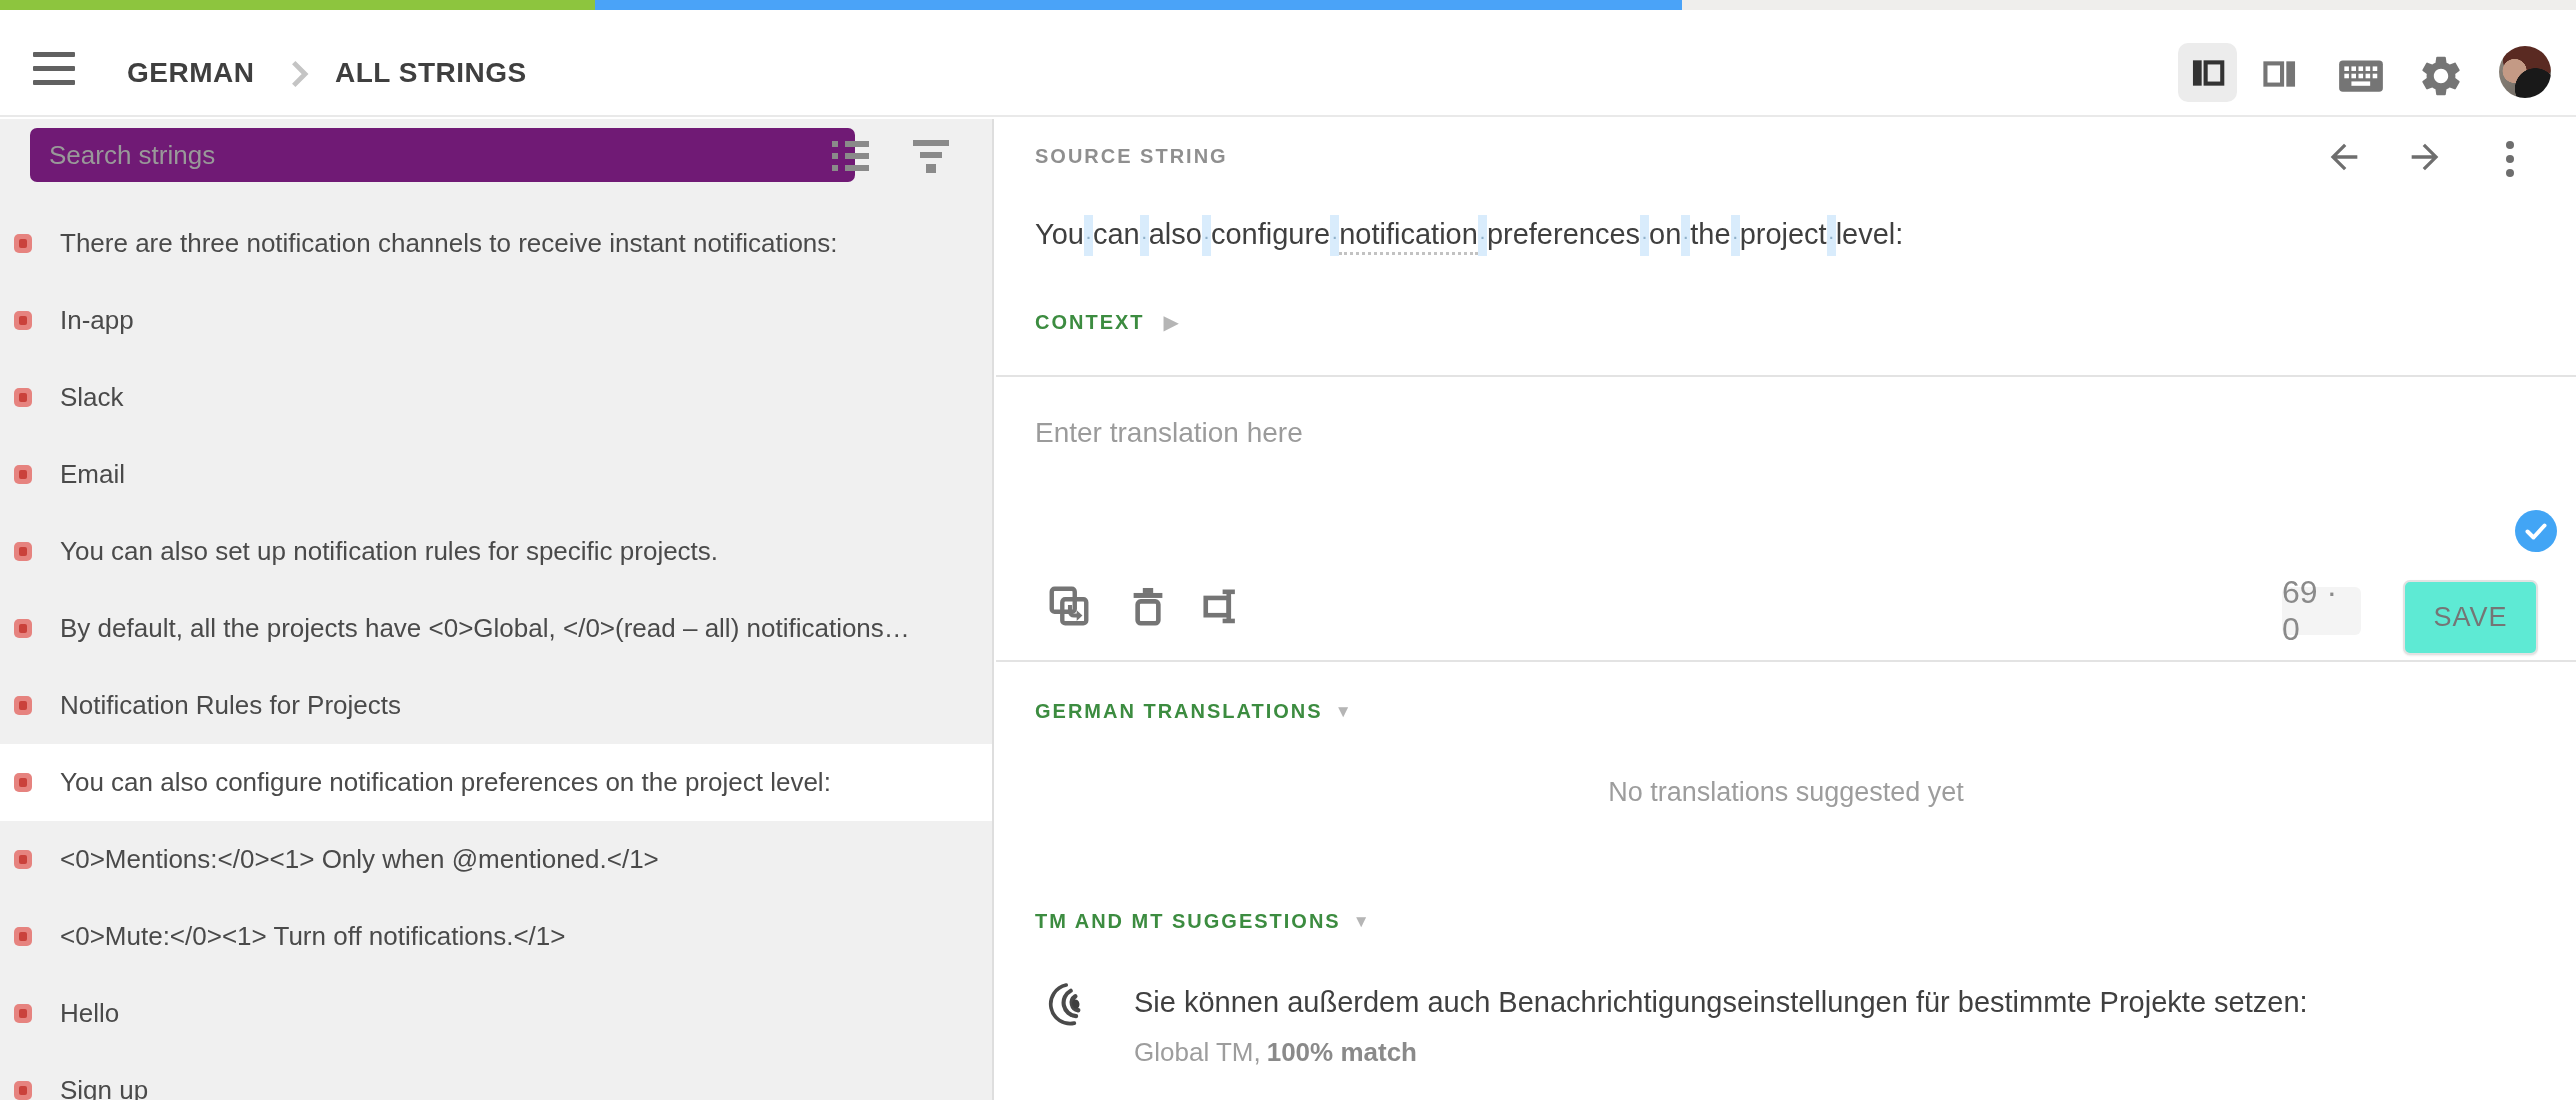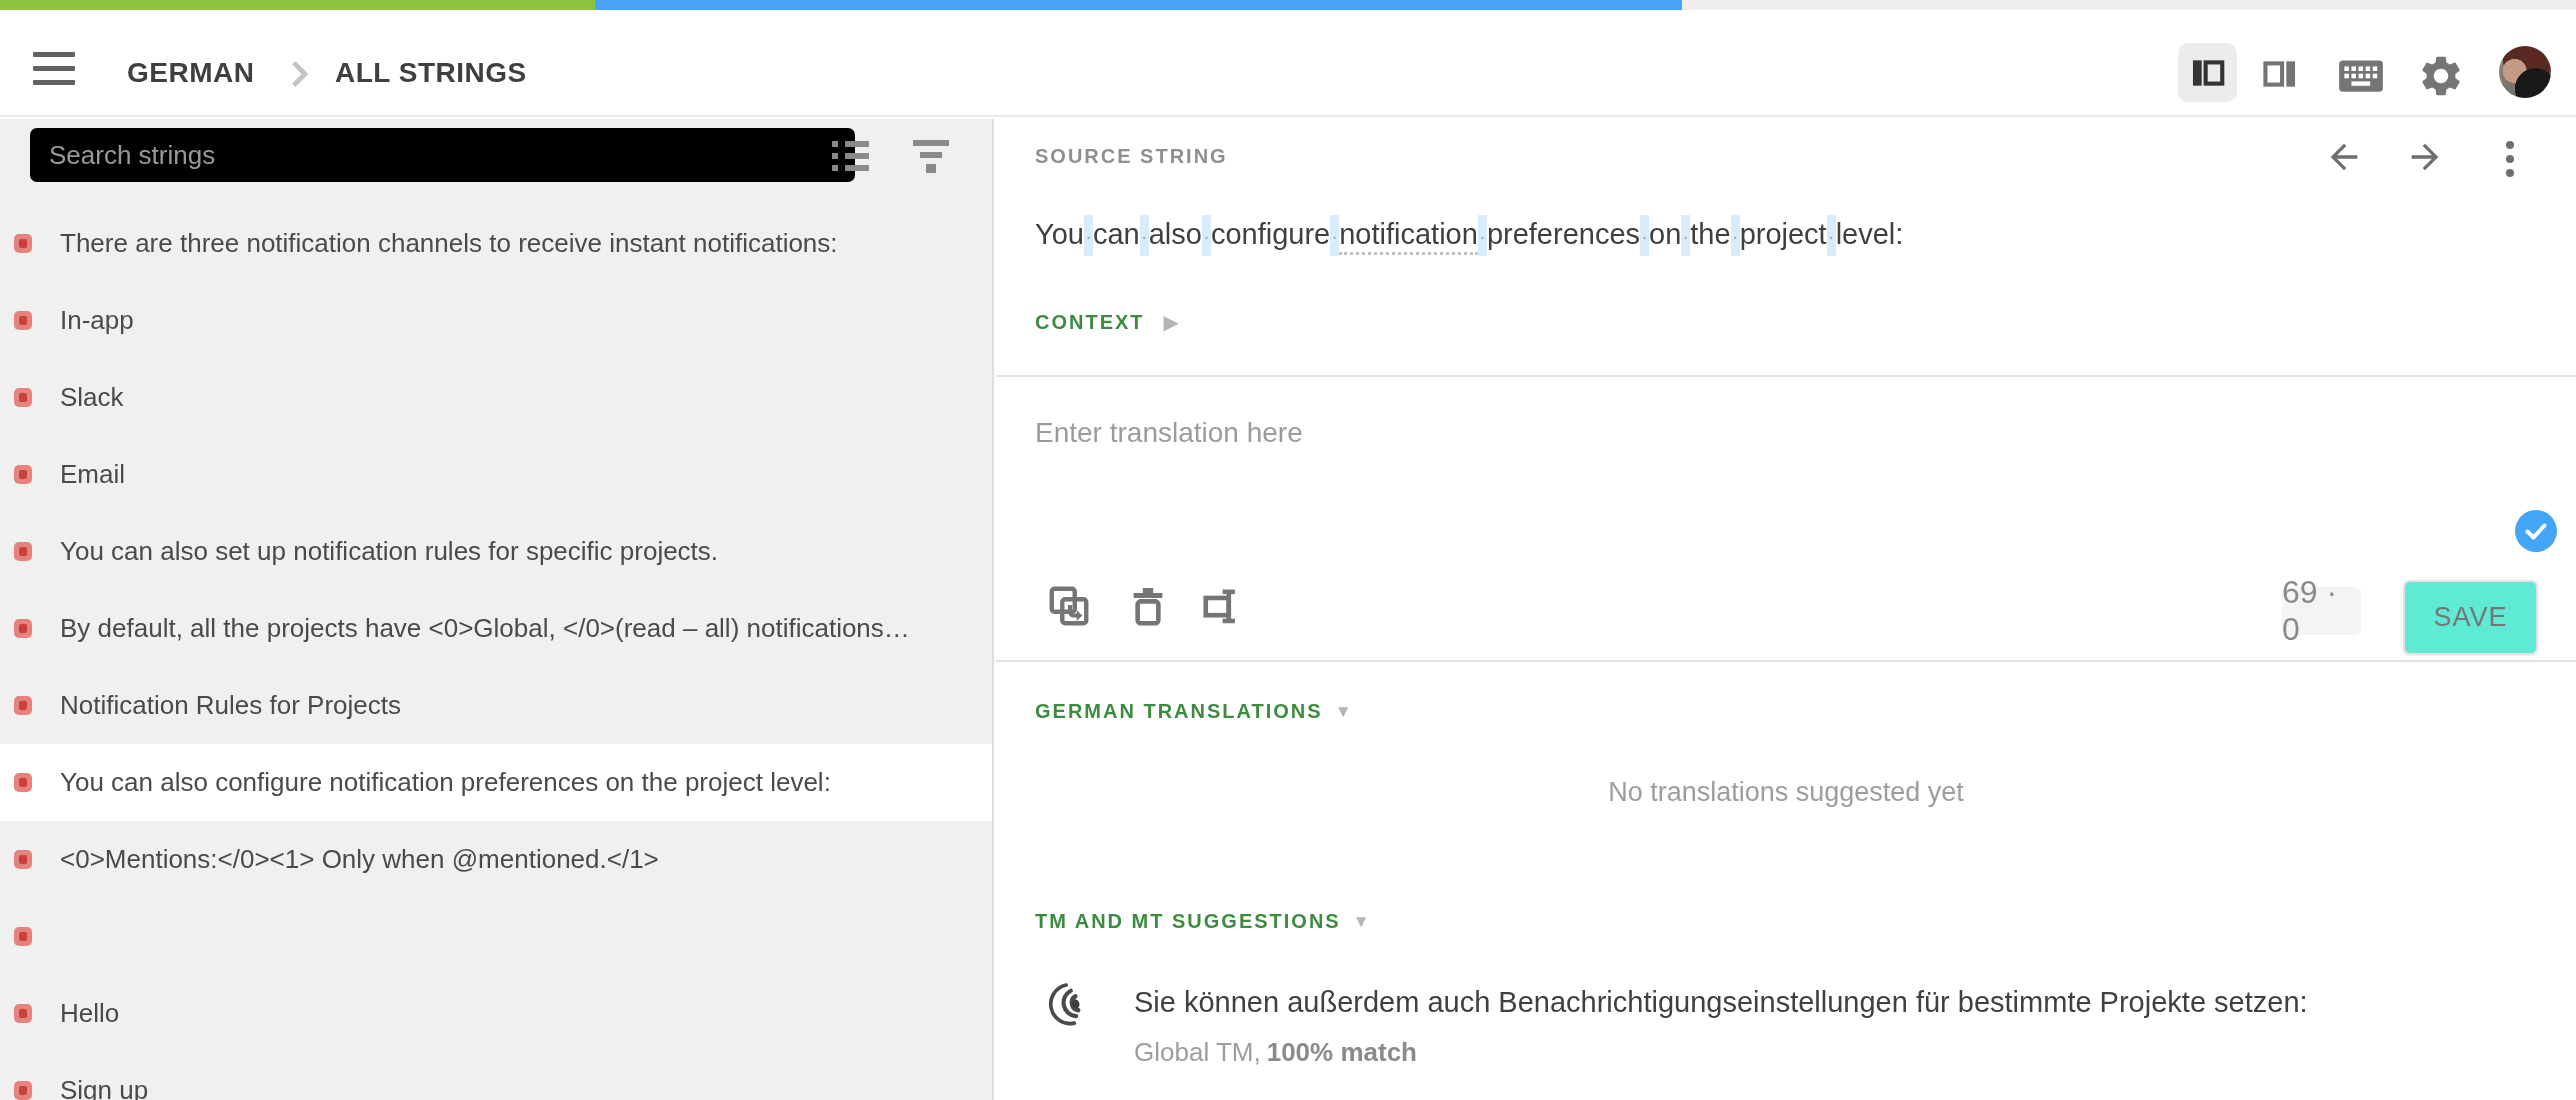--- a/index.html
+++ b/index.html
@@ -30,21 +30,21 @@
               radial-gradient(circle at 56% 28%, #5a2a22 0 52%, transparent 53%),
               linear-gradient(135deg,#918a80,#655f59);
             cursor:pointer; }
 
   
   .sidebar { position:absolute; top:119px; left:0; bottom:0; width:994px; background:#f0f0f0;
              border-right:2px solid #dedede; }
   .editor  { position:absolute; top:119px; left:996px; right:0; bottom:0; background:#fff; }
 
   
-  .search-box { position:absolute; left:30px; top:9px; width:825px; height:54px; background:#000000;
+  .search-box { position:absolute; left:30px; top:9px; width:825px; height:54px; background:#701a75;
                 border-radius:7px; display:flex; align-items:center; padding-left:19px; }
   .search-box .ph { font-size:26px; color:#999; }
   .side-icon { position:absolute; top:18px; width:38px; height:38px; display:flex; flex-direction:column;
                justify-content:center; gap:6px; cursor:pointer; }
   .side-icon.list { left:832px; }
   .side-icon.filter { left:912px; align-items:center; }
   .li-row { display:flex; gap:7px; align-items:center; }
   .li-row i { width:6px; height:6px; background:#8a8a8a; }
   .li-row b { width:24px; height:6px; background:#8a8a8a; }
   .f-bar1 { width:36px; height:6px; background:#8a8a8a; }
@@ -224,20 +224,21 @@
         <li class="string-row selected">
           <span class="badge"></span>
           <span class="string-text">You can also configure notification preferences on the project level:</span>
         </li>
         <li class="string-row">
           <span class="badge"></span>
           <span class="string-text">&lt;0&gt;Mentions:&lt;/0&gt;&lt;1&gt; Only when @mentioned.&lt;/1&gt;</span>
         </li>
         <li class="string-row">
           <span class="badge"></span>
+          <span class="string-text">&lt;0&gt;Mute:&lt;/0&gt;&lt;1&gt; Turn off notifications.&lt;/1&gt;</span>
         </li>
         <li class="string-row">
           <span class="badge"></span>
           <span class="string-text">Hello</span>
         </li>
         <li class="string-row">
           <span class="badge"></span>
           <span class="string-text">Sign up</span>
         </li>
       </ul>

